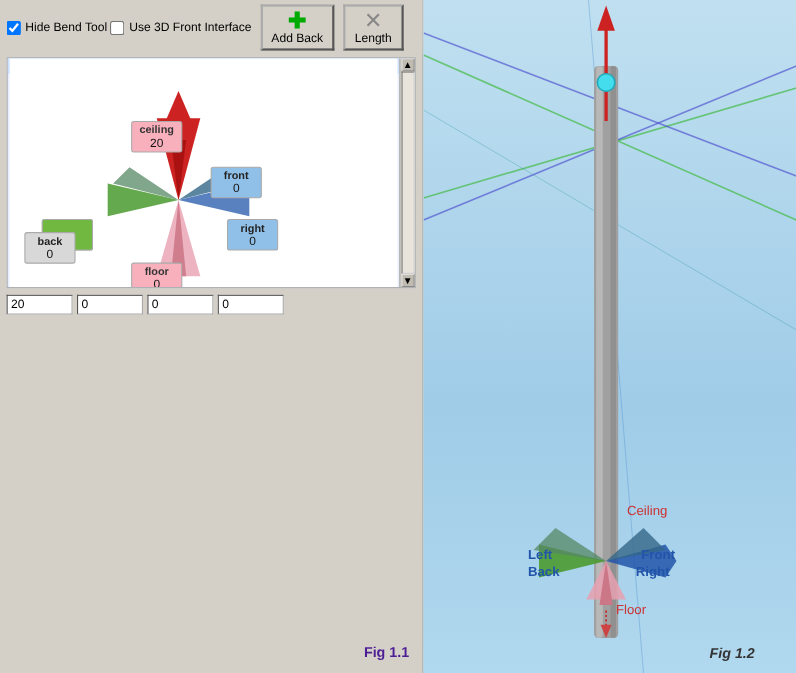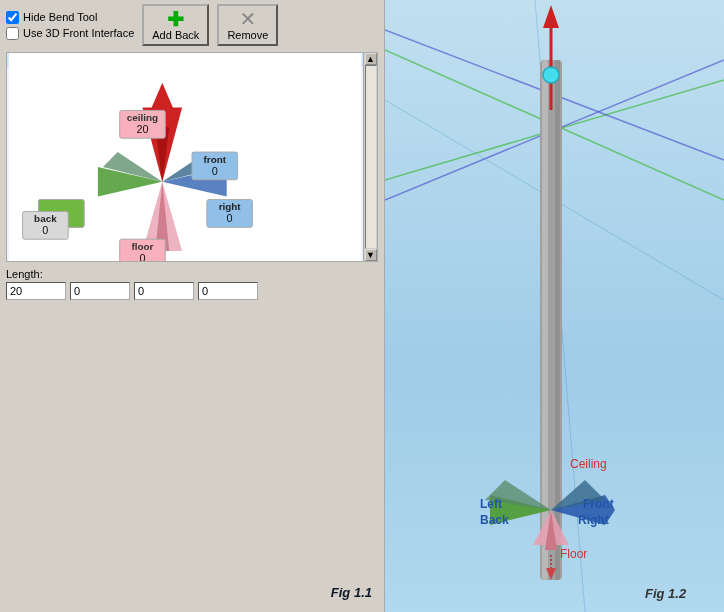--- a/index.html
+++ b/index.html
@@ -27,21 +27,20 @@
     #toolbar {
       display: flex;
       align-items: center;
       padding: 4px 6px;
       gap: 8px;
       background: #d4d0c8;
     }
 
     .checkbox-row {
       display: flex;
-      flex-direction: column;
       gap: 3px;
       justify-content: center;
     }
 
     .checkbox-item {
       display: flex;
       align-items: center;
       gap: 4px;
       font-size: 11px;
     }
@@ -93,22 +92,21 @@
       border: 1px inset #aaa;
       background: white;
       font-size: 11px;
       padding: 2px 3px;
     }
 
     
     .fig-label {
       position: absolute;
       font-size: 13px;
-      font-style: italic;
-      color: #0f172a;
+      color: #4c1d95;
       font-weight: bold;
     }
 
     
     #right-panel {
       position: absolute;
       left: 385px; top: 0;
       width: 339px;
       height: 612px;
       background: linear-gradient(180deg, #c8e8f4 0%, #a8d8ec 50%, #b8e0f0 100%);
@@ -193,21 +191,21 @@
       </label>
     </div>
 
     <button class="tool-btn">
       <span class="btn-icon add-icon">✚</span>
       <span>Add Back</span>
     </button>
 
     <button class="tool-btn">
       <span class="btn-icon remove-icon">✕</span>
-      <span>Remove</span>
+      <span>Length</span>
     </button>
   </div>
 
   <div id="bend-list-container">
     <div class="bend-list-item">End</div>
 
     <svg id="diagram-svg" viewBox="0 0 370 210" xmlns="http://www.w3.org/2000/svg">
 
       <rect x="0" y="0" width="356" height="210" fill="white"></rect>
 
@@ -257,21 +255,20 @@
     </svg>
 
     <div class="scrollbar-v">
       <div class="scroll-arrow">▲</div>
       <div class="scroll-track"></div>
       <div class="scroll-arrow">▼</div>
     </div>
   </div>
 
   <div id="length-row">
-    <div id="length-label">Length:</div>
     <div class="length-inputs">
       <input type="text" class="length-input" value="20" style="">
       <input type="text" class="length-input" value="0" style="">
       <input type="text" class="length-input" value="0" style="">
       <input type="text" class="length-input" value="0" style="">
     </div>
   </div>
 
   <div class="fig-label" style="right: 12px; bottom: 12px;">Fig 1.1</div>
 

